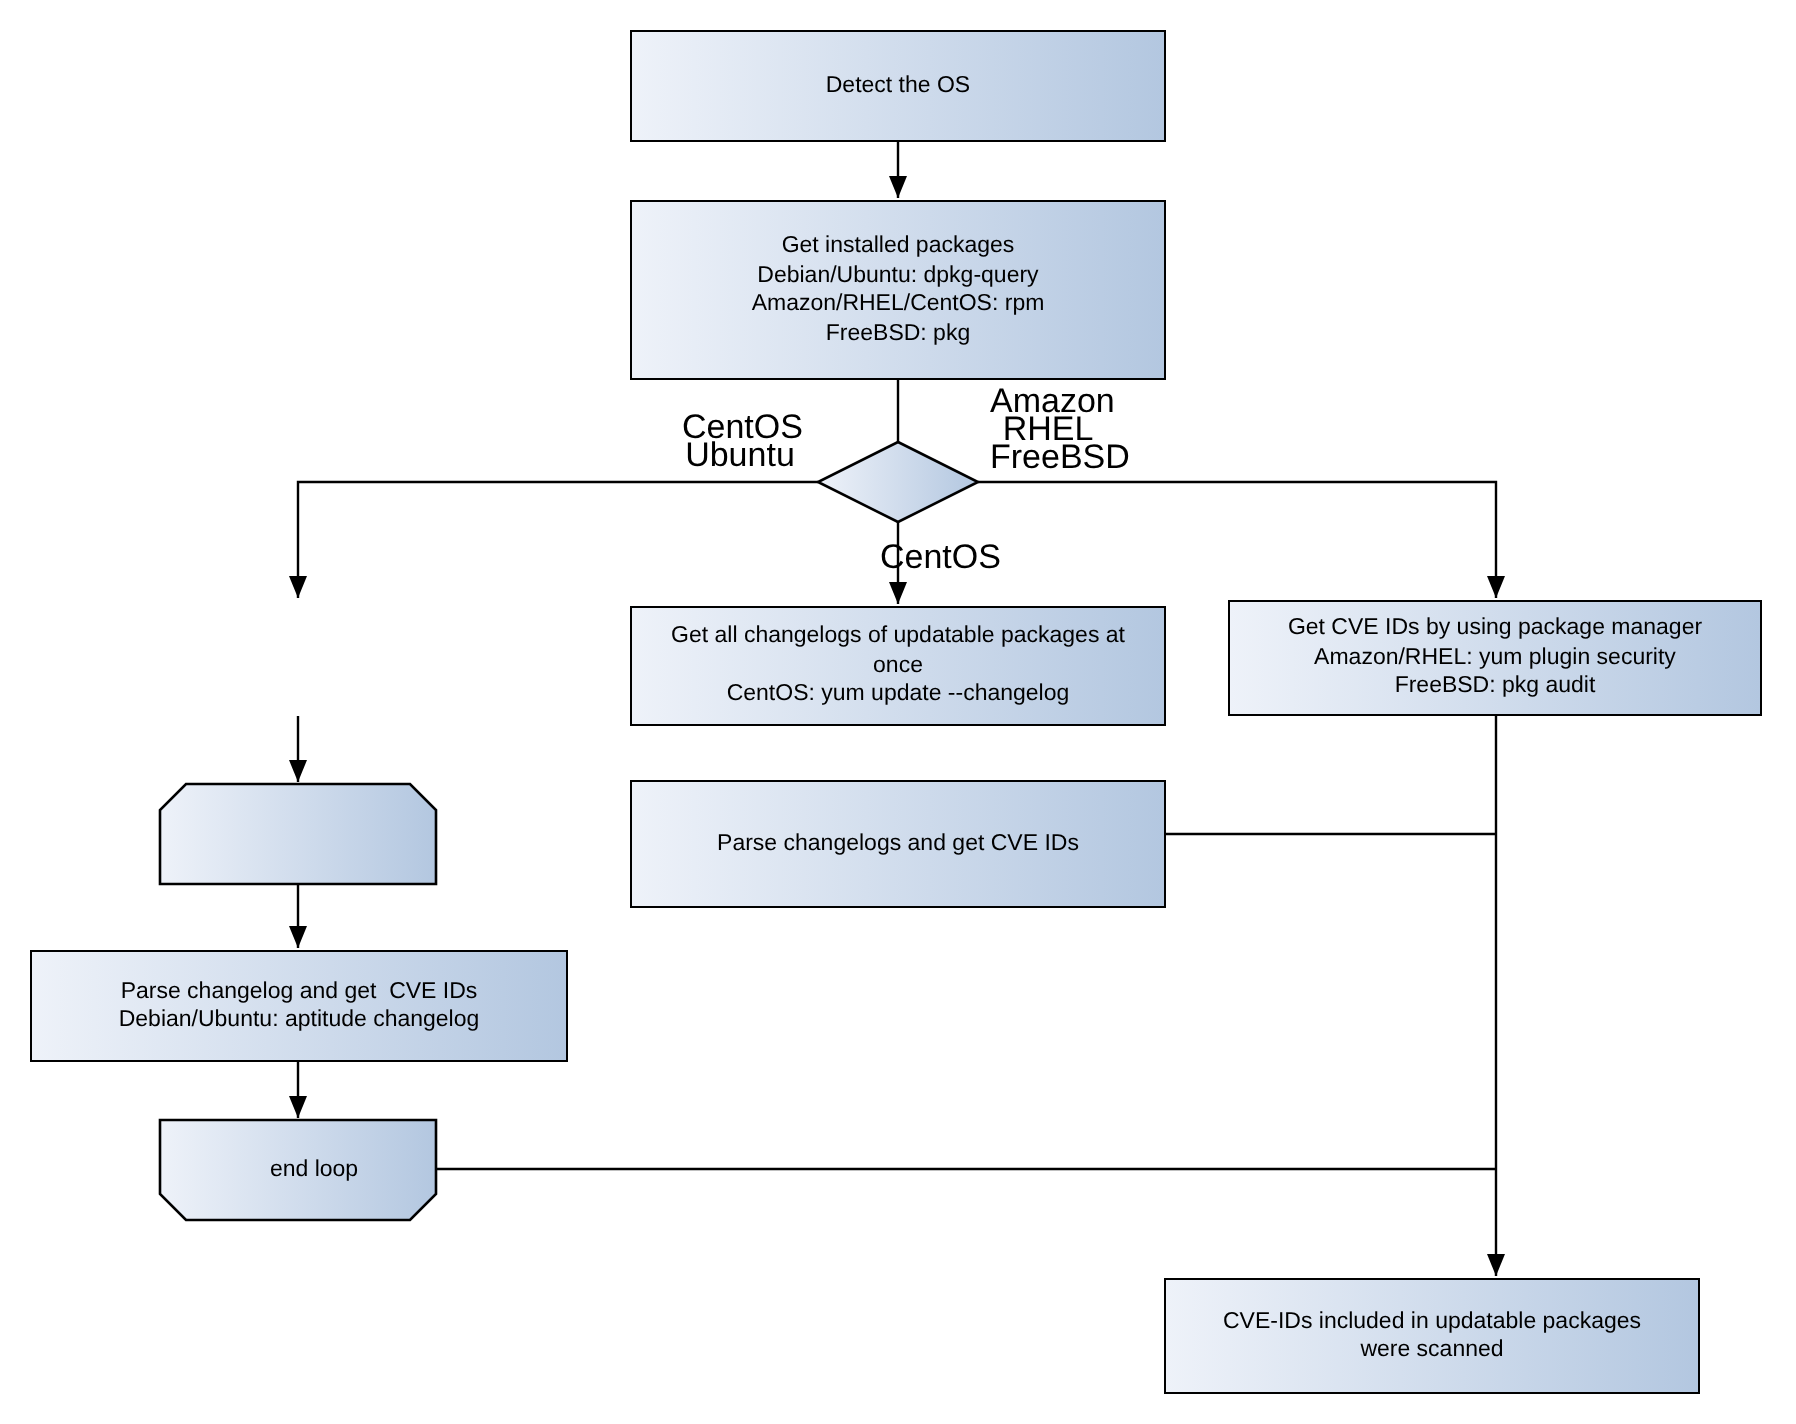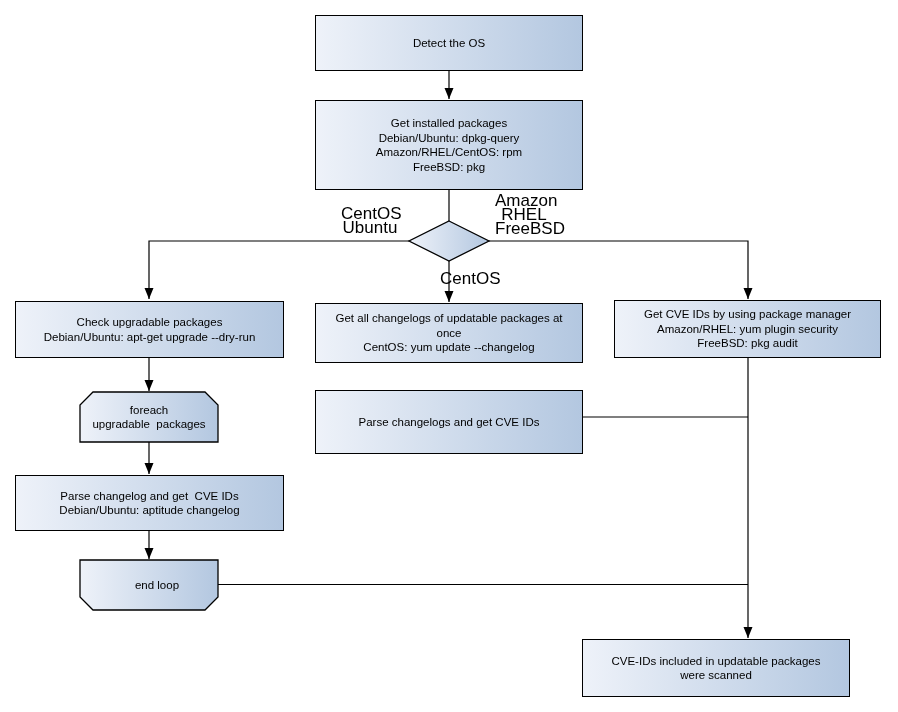--- a/index.html
+++ b/index.html
@@ -93,40 +93,36 @@
     <polygon class="shape-outline" points="80,560 218,560 218,597 205,610 93,610 80,597"></polygon>
   </svg>
 
   <div class="node" style="left:315px; top:15px;  width:268px; height:56px;">Detect the OS</div>
 
   <div class="node" style="left:315px; top:100px; width:268px; height:90px;">Get installed packages
 Debian/Ubuntu: dpkg-query
 Amazon/RHEL/CentOS: rpm
 FreeBSD: pkg</div>
 
-  <div class="node" style="left:15px;  top:301px; width:269px; height:57px;">Check upgradable packages
-Debian/Ubuntu: apt-get upgrade --dry-run</div>
 
   <div class="node" style="left:15px;  top:475px; width:269px; height:56px;">Parse changelog and get  CVE IDs
 Debian/Ubuntu: aptitude changelog</div>
 
   <div class="node" style="left:315px; top:303px; width:268px; height:60px;">Get all changelogs of updatable packages at once
 CentOS: yum update --changelog</div>
 
   <div class="node" style="left:315px; top:390px; width:268px; height:64px;">Parse changelogs and get CVE IDs</div>
 
   <div class="node" style="left:614px; top:300px; width:267px; height:58px;">Get CVE IDs by using package manager
 Amazon/RHEL: yum plugin security
 FreeBSD: pkg audit</div>
 
   <div class="node" style="left:582px; top:639px; width:268px; height:58px;">CVE-IDs included in updatable packages
 were scanned</div>
 
-  <div class="shape-label" style="left:80px; top:392px; width:138px; height:50px;">foreach
-upgradable  packages</div>
 
   <div class="shape-label" style="left:80px; top:560px; width:154px; height:50px;">end loop</div>
 
   <div class="edge-label" style="left:341px; top:207px; width:58px;">CentOS
 Ubuntu</div>
 
   <div class="edge-label" style="left:495px; top:194px; width:58px;">Amazon
 RHEL
 FreeBSD</div>
 

